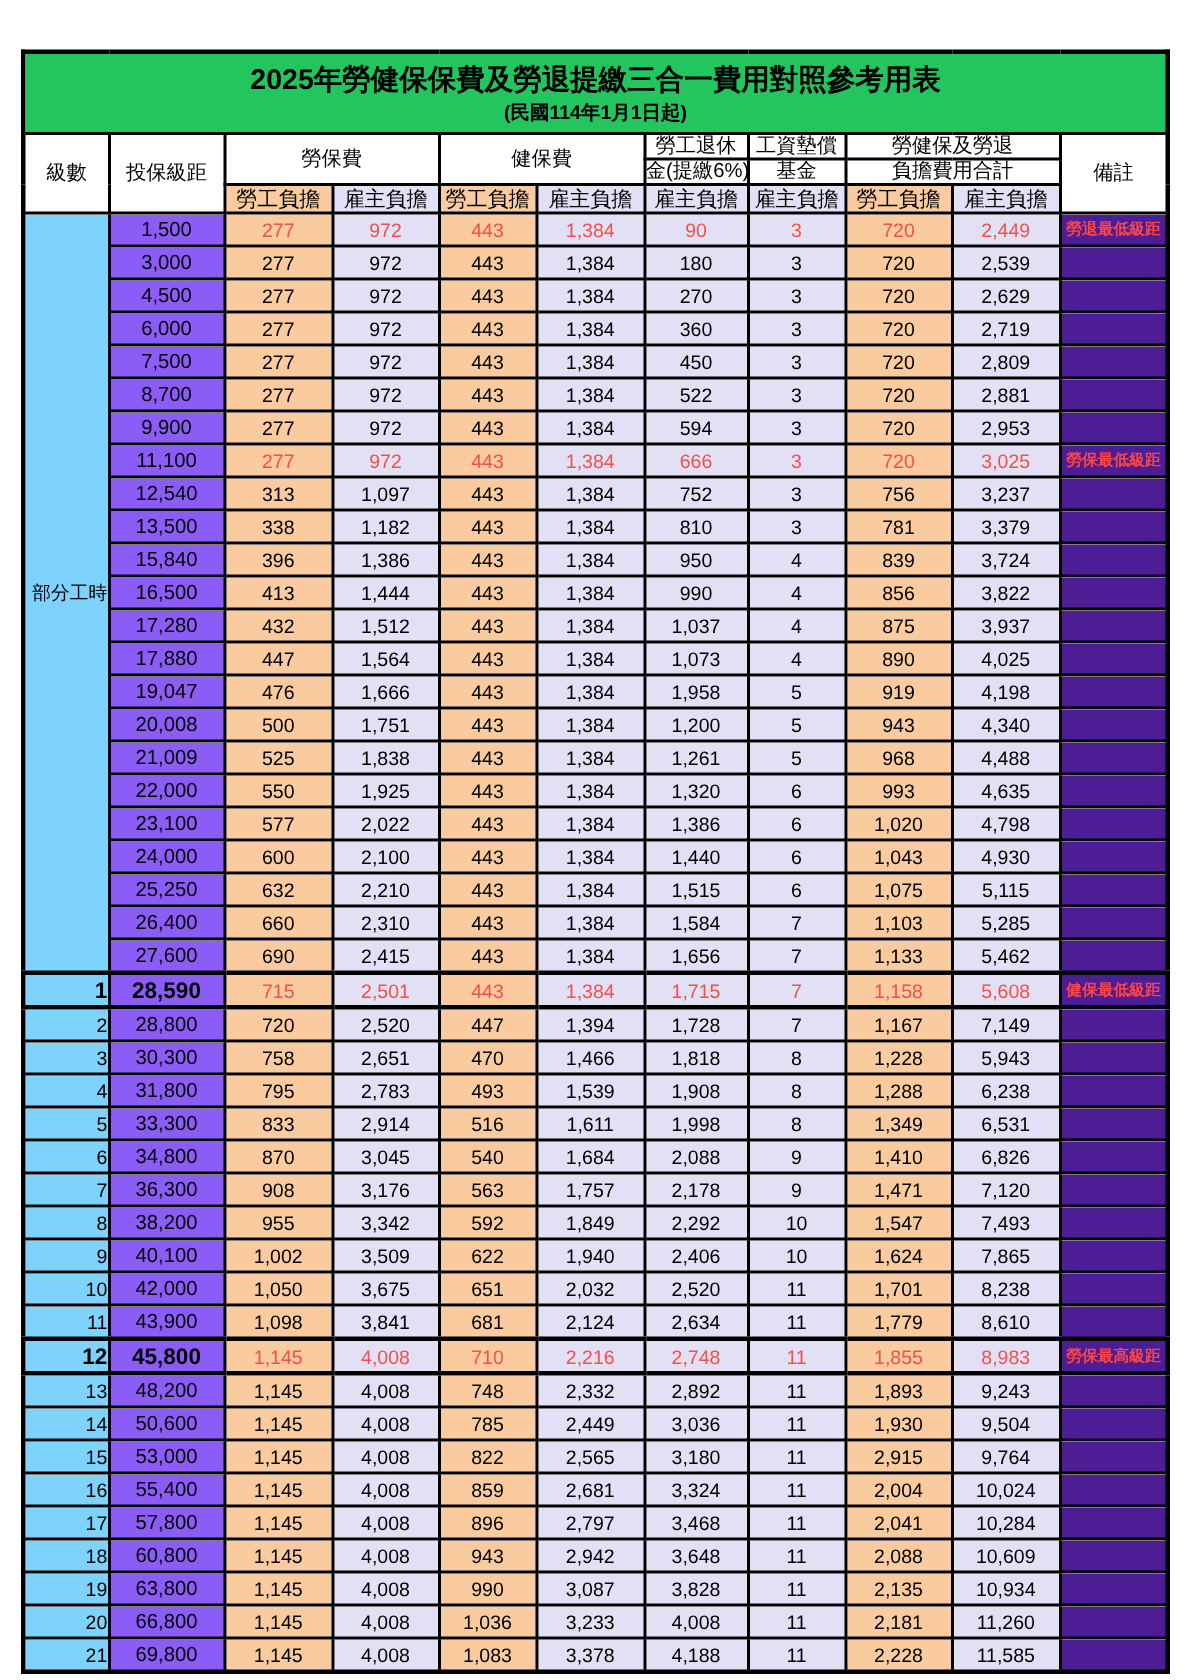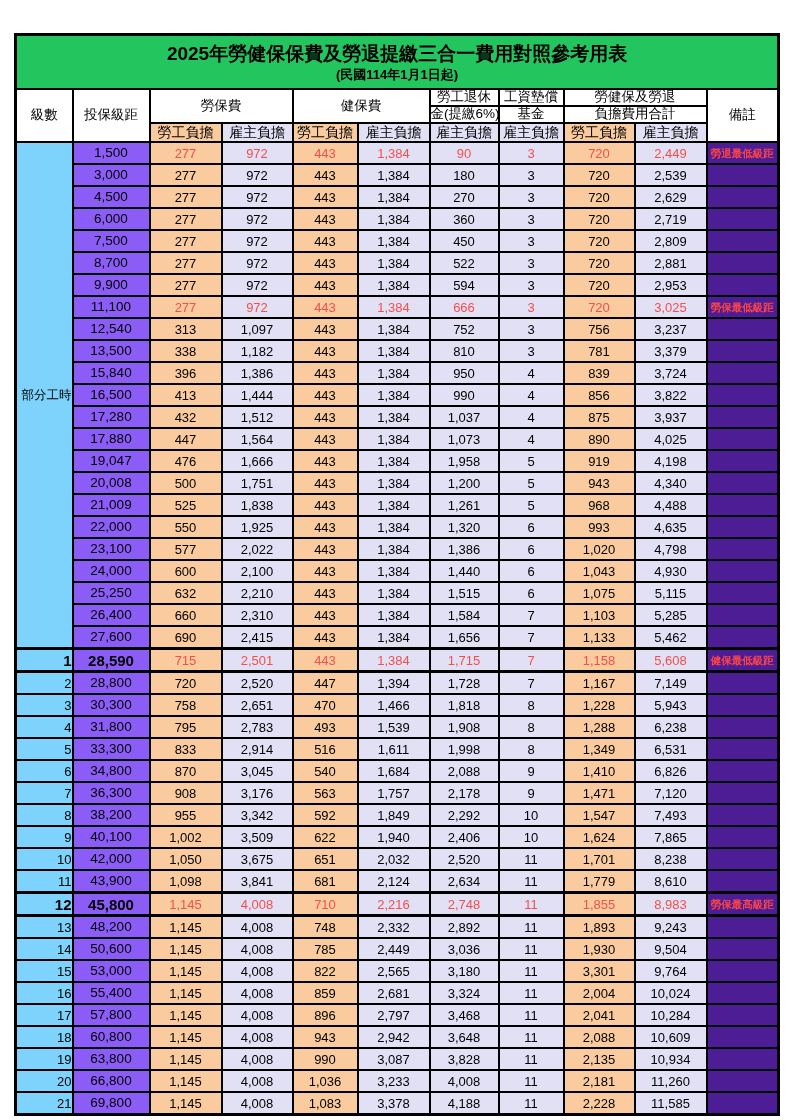--- a/index.html
+++ b/index.html
@@ -537,21 +537,21 @@
         </tr>
         <tr>
           <td class="level-cell">15</td>
           <td class="bracket-cell">53,000</td>
           <td class="val emp">1,145</td>
           <td class="val er">4,008</td>
           <td class="val emp">822</td>
           <td class="val er">2,565</td>
           <td class="val er">3,180</td>
           <td class="val er">11</td>
-          <td class="val emp">3,301</td>
+          <td class="val emp">2,915</td>
           <td class="val er">9,764</td>
           <td class="note-cell"></td>
         </tr>
         <tr>
           <td class="level-cell">16</td>
           <td class="bracket-cell">55,400</td>
           <td class="val emp">1,145</td>
           <td class="val er">4,008</td>
           <td class="val emp">859</td>
           <td class="val er">2,681</td>

